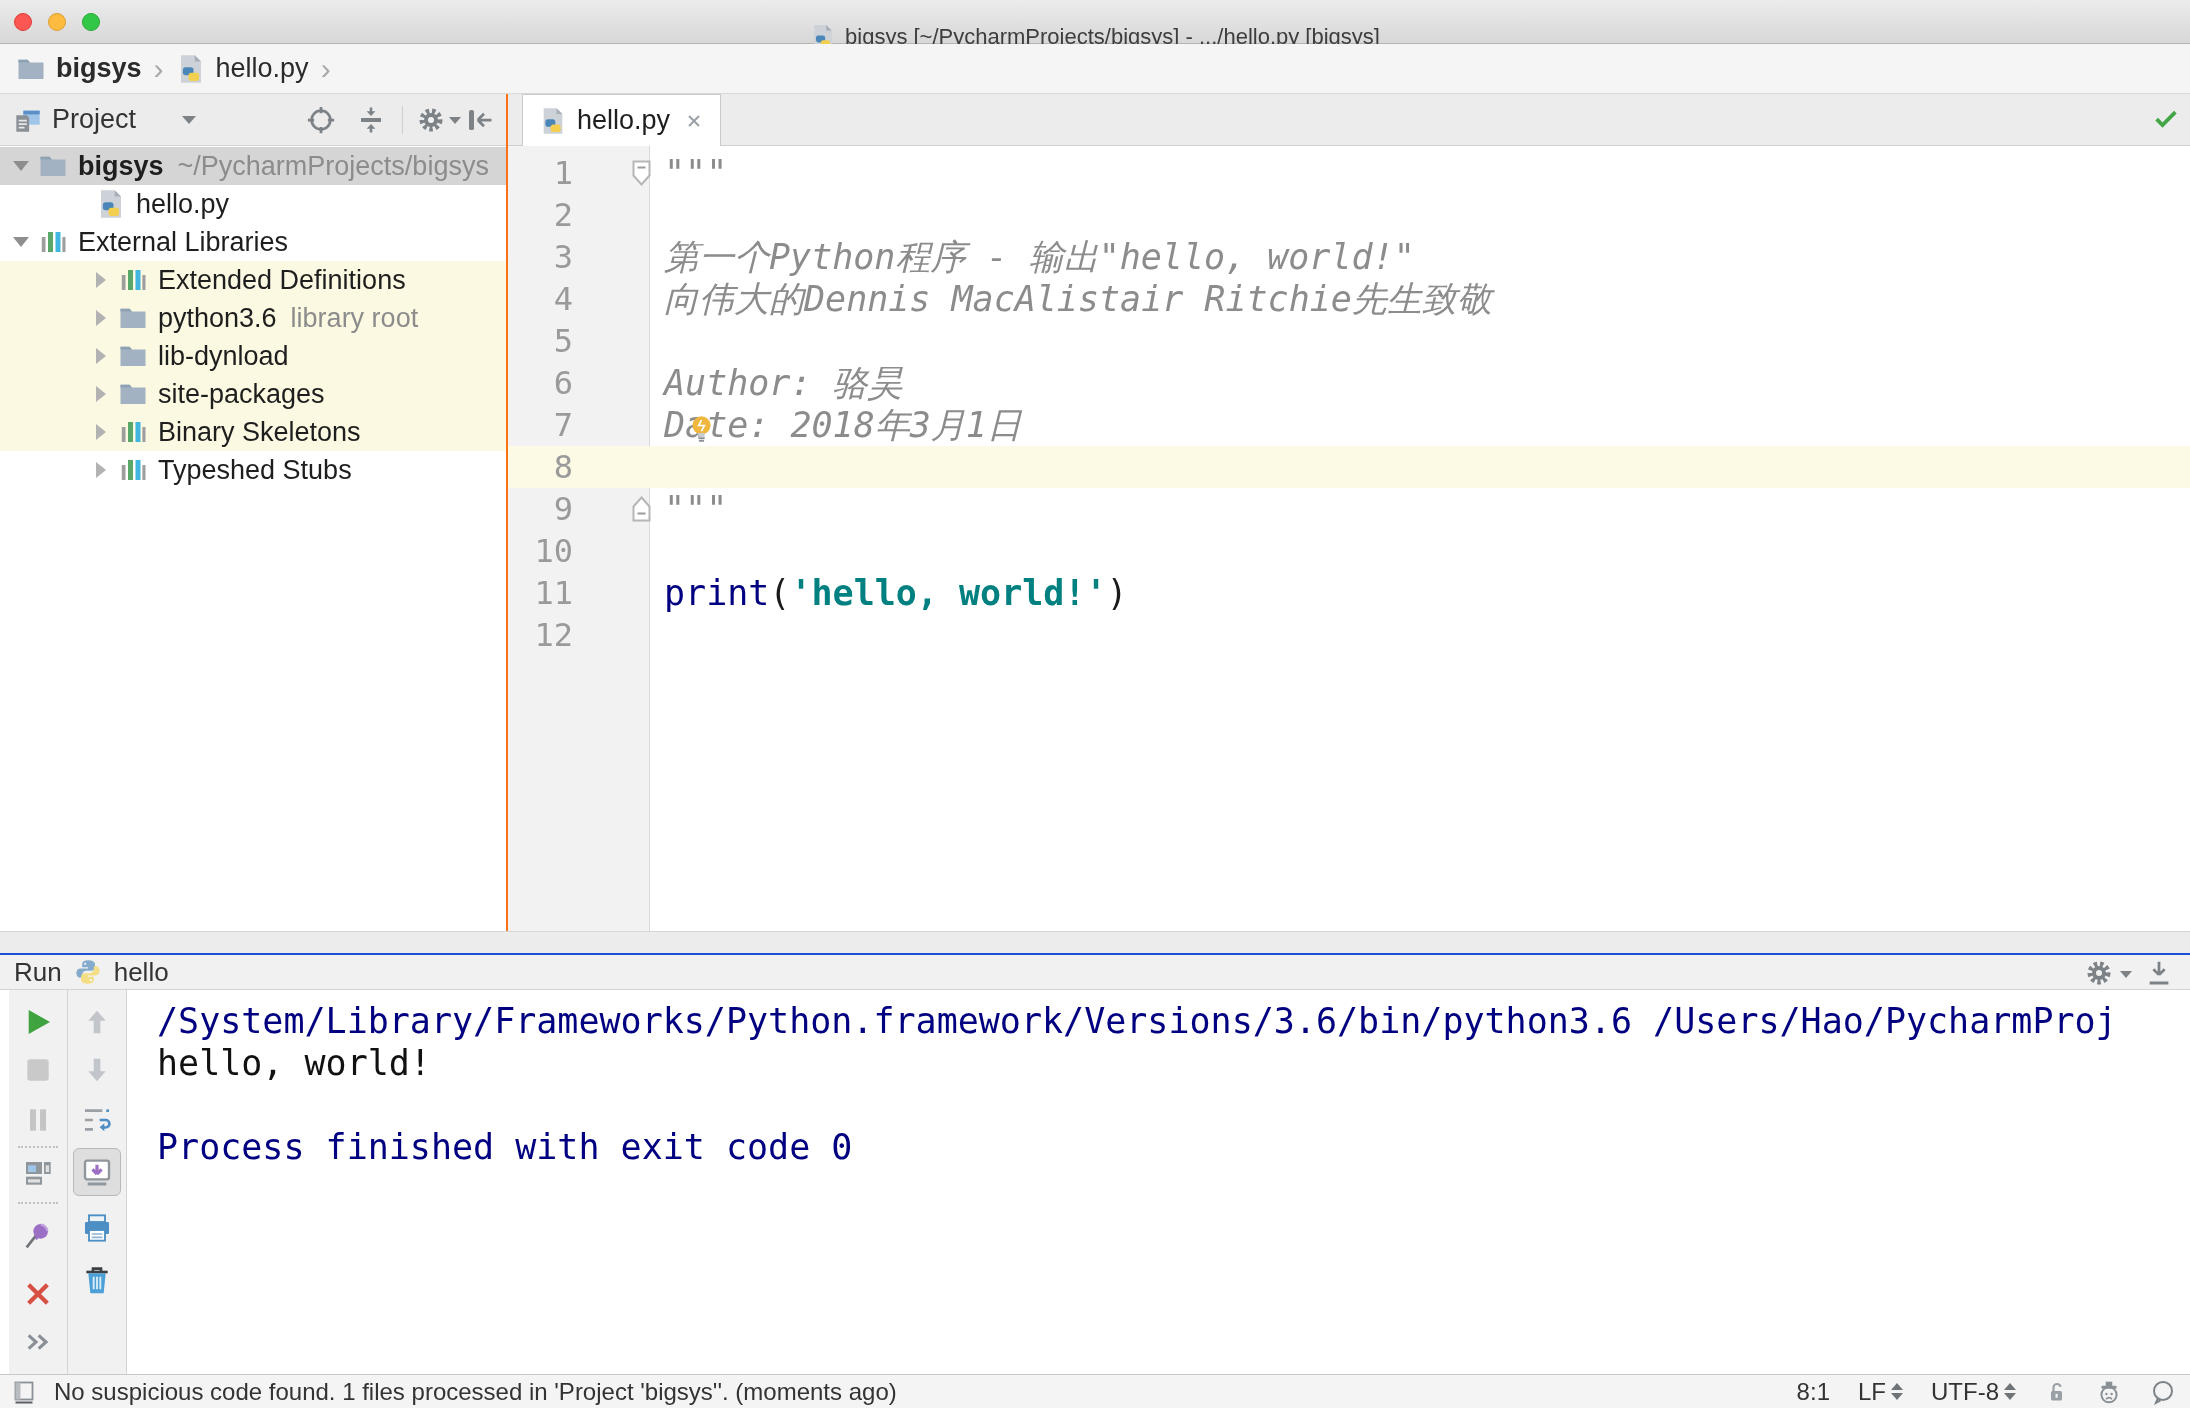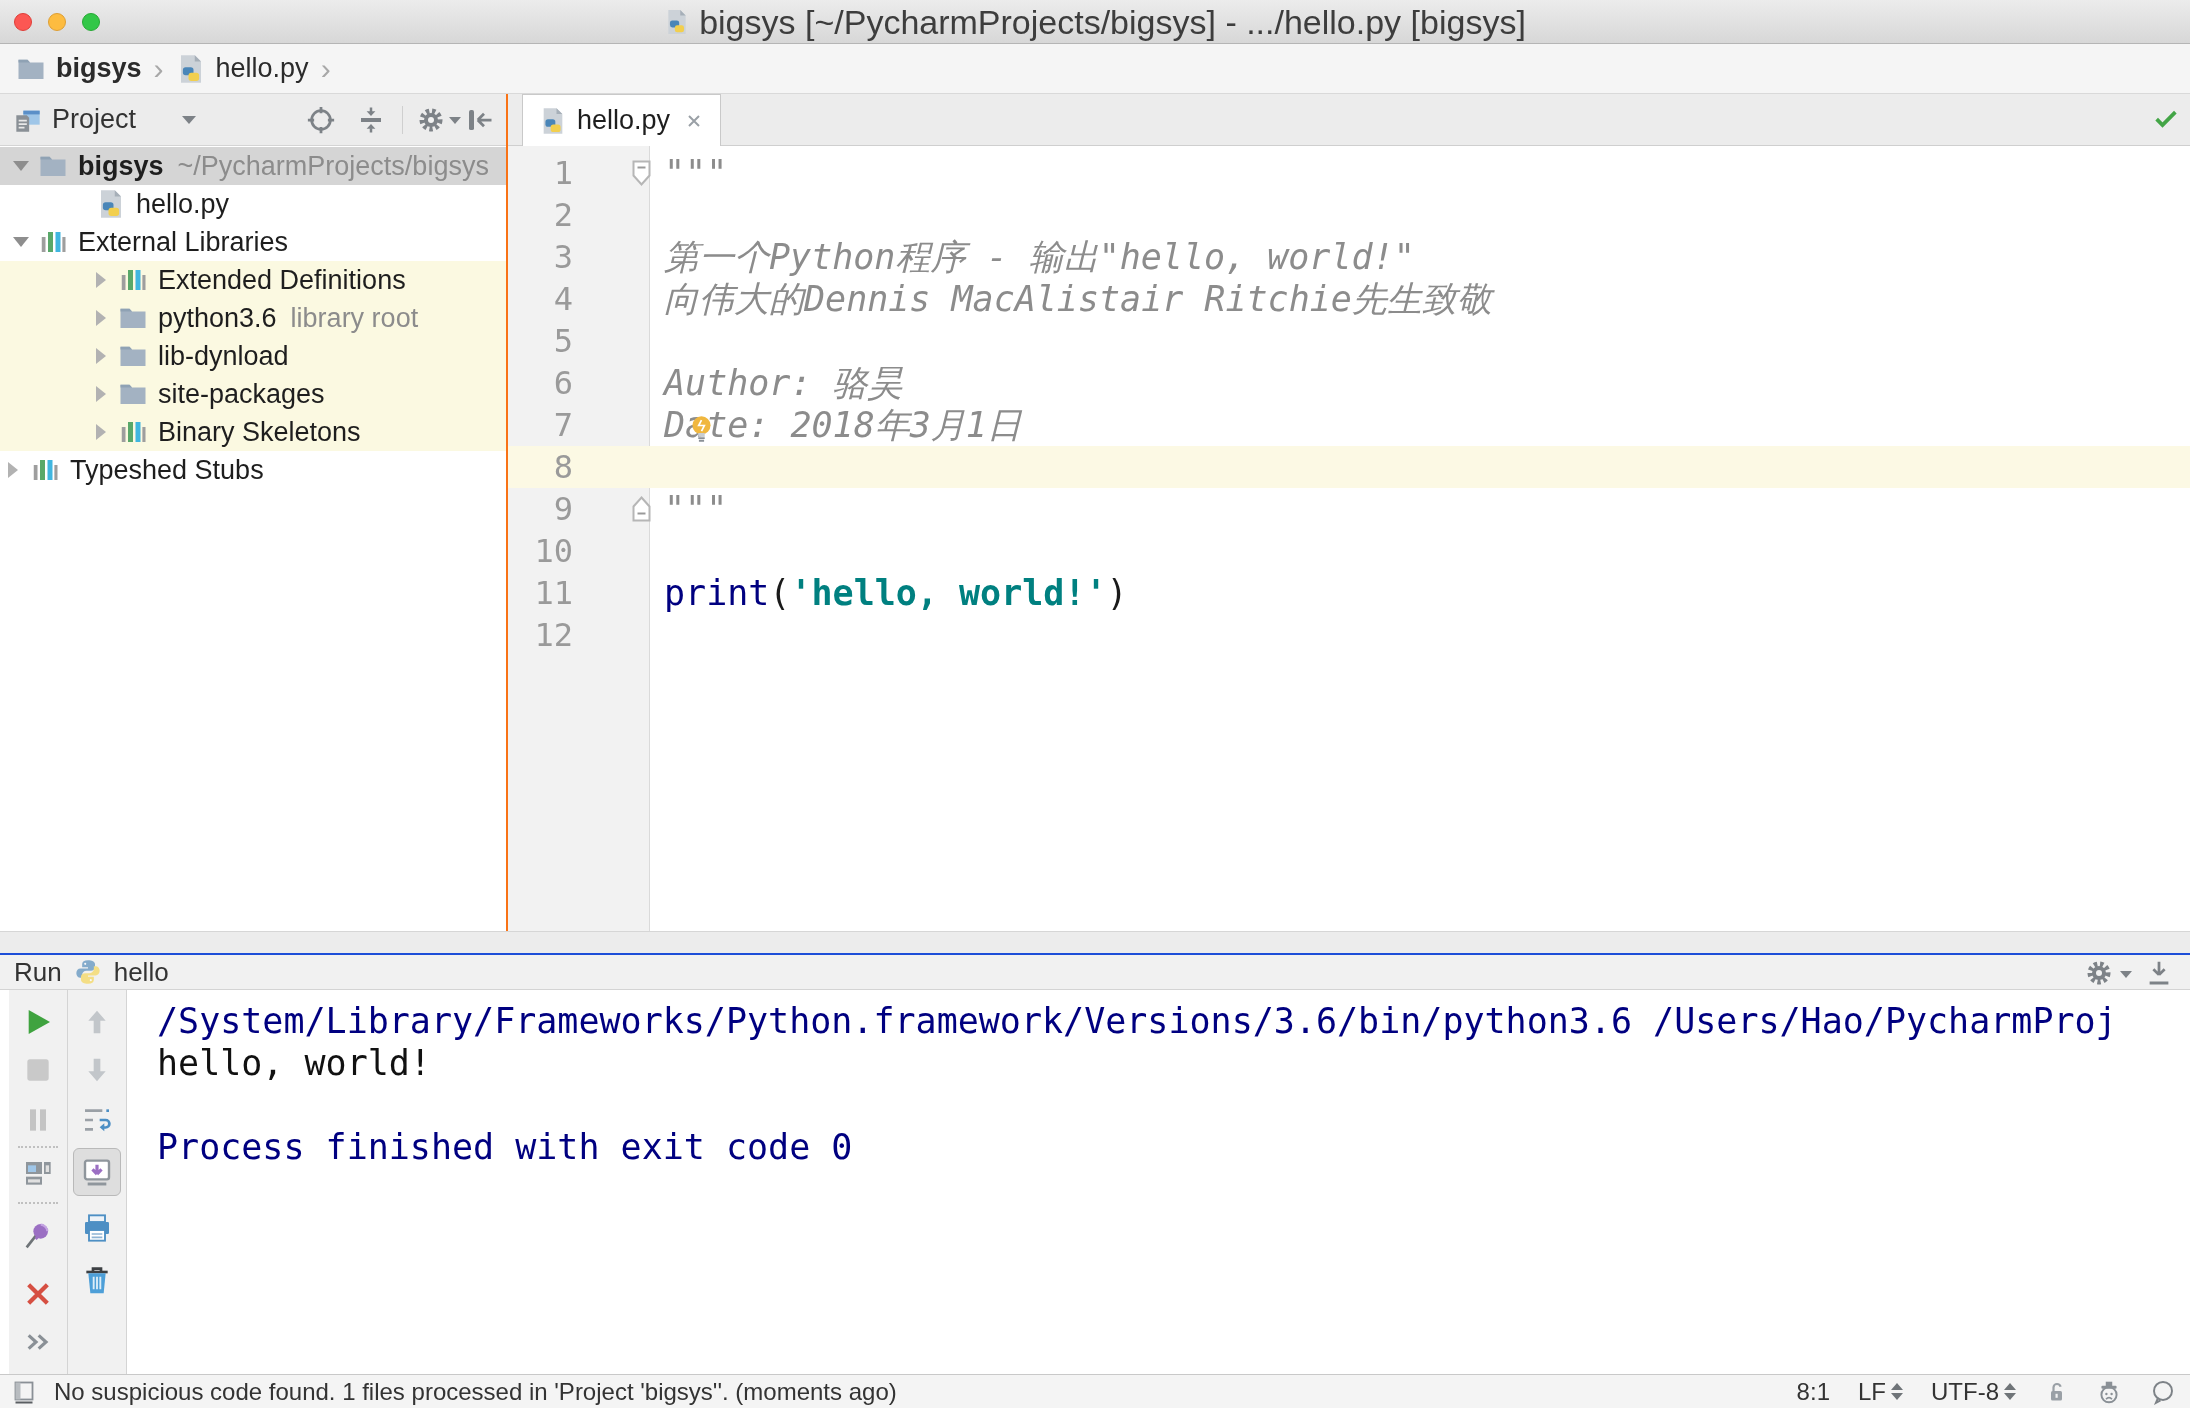--- a/index.html
+++ b/index.html
@@ -8,22 +8,22 @@
   svg { display:block; width:100%; height:100%; }
 
   
   .titlebar { position:absolute; left:0; top:0; width:100%; height:44px;
     background:linear-gradient(#ececec,#d7d7d7); border-bottom:1px solid #b5b5b5; }
   .lights { position:absolute; left:14px; top:13px; display:flex; gap:16px; }
   .light { width:18px; height:18px; border-radius:50%; }
   .light.r { background:#fc5753; border:1px solid #df3e38; }
   .light.y { background:#fdbc40; border:1px solid #de9f34; }
   .light.g { background:#33c748; border:1px solid #27aa35; }
-  .title-center { position:absolute; left:0; right:0; top:0; height:44px; display:flex;
-    align-items:center; justify-content:center; gap:9px; font-size:34px; color:#3d3d3d; }
+  .title-center { position:absolute; left:0; right:0; top:15px; height:44px; display:flex;
+    align-items:center; justify-content:center; gap:9px; font-size:22px; color:#3d3d3d; }
   .i26 { width:26px; height:26px; }
 
   
   .navbar { position:absolute; left:0; top:44px; width:100%; height:50px; background:#f5f5f5;
     border-bottom:1px solid #d9d9d9; }
   .crumbs { position:absolute; left:16px; top:0; height:49px; display:flex; align-items:center;
     gap:10px; font-size:27px; color:#2b2b2b; }
   .crumb-sep { color:#a8a8a8; font-size:30px; font-weight:300; padding:0 2px; }
   .i30 { width:30px; height:30px; }
   .i28 { width:28px; height:28px; }
@@ -369,21 +369,21 @@
         <span class="ticon">
           <svg viewBox="0 0 24 24">
             <rect x="3" y="8" width="3" height="12" fill="#9e9e9e"></rect>
             <rect x="8" y="4" width="4" height="16" fill="#59a869"></rect>
             <rect x="14" y="4" width="4" height="16" fill="#40b6e0"></rect>
             <rect x="19.5" y="8" width="2.5" height="12" fill="#9e9e9e"></rect>
           </svg>
         </span>
         <span>Binary Skeletons</span>
       </div>
-      <div class="trow" style="">
+      <div class="trow" style="padding-left: 88px;">
         <span class="arrow">
           <span class="tri-r"></span>
         </span>
         <span class="ticon">
           <svg viewBox="0 0 24 24">
             <rect x="3" y="8" width="3" height="12" fill="#9e9e9e"></rect>
             <rect x="8" y="4" width="4" height="16" fill="#59a869"></rect>
             <rect x="14" y="4" width="4" height="16" fill="#40b6e0"></rect>
             <rect x="19.5" y="8" width="2.5" height="12" fill="#9e9e9e"></rect>
           </svg>

